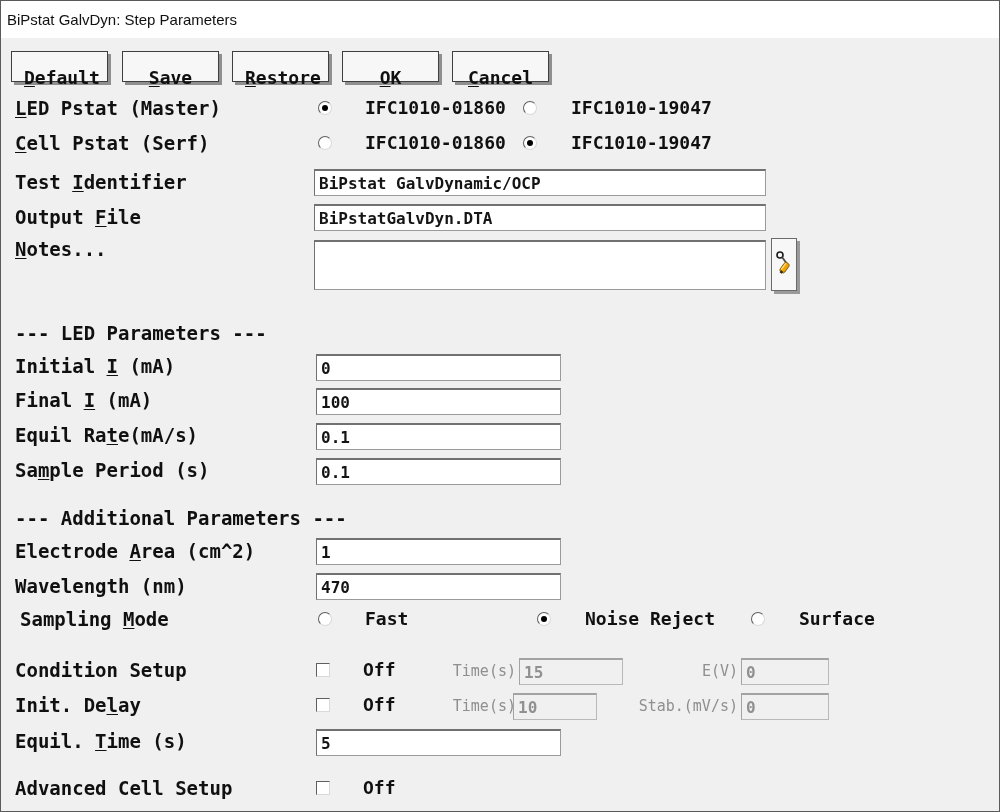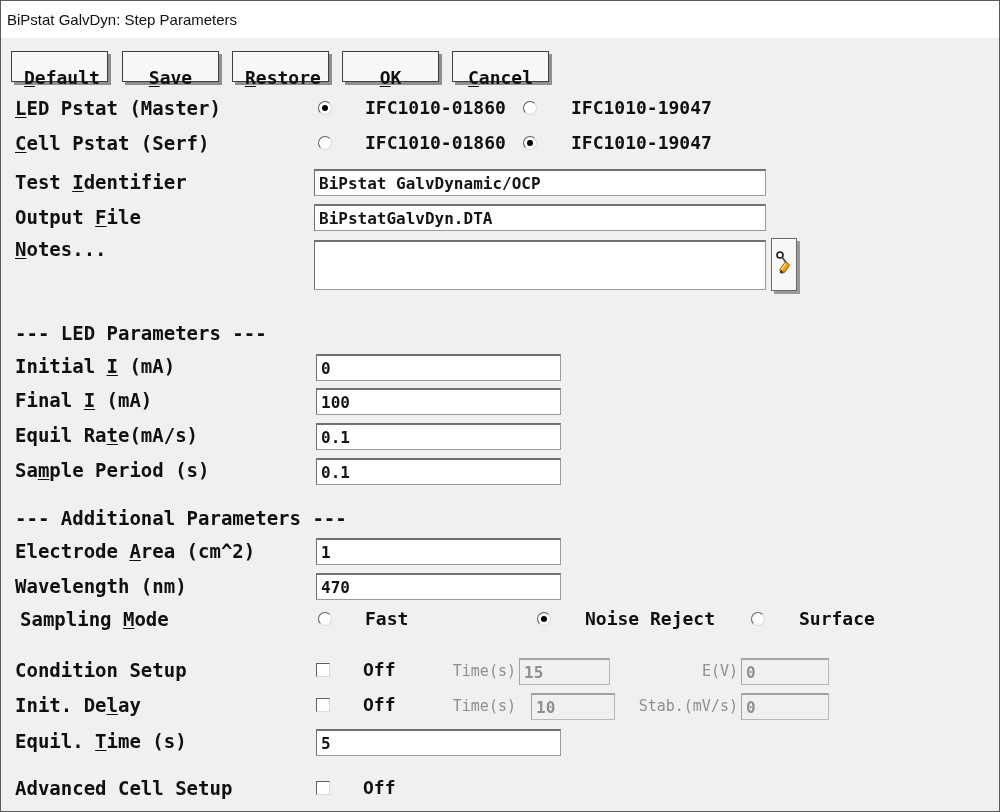--- a/index.html
+++ b/index.html
@@ -170,29 +170,29 @@
   <div class="opt" style="left:340px;top:607px">Fast</div>
   <span class="radio sel" style="left:536px;top:611px"></span>
   <div class="opt" style="left:560px;top:607px">Noise Reject</div>
   <span class="radio" style="left:750px;top:611px"></span>
   <div class="opt" style="left:774px;top:607px">Surface</div>
 
   <div class="lbl" style="left:14px;top:658px"><span>Condition Setup</span></div>
   <span class="cb" style="left:315px;top:662px"></span>
   <div class="opt" style="left:338px;top:658px">Off</div>
   <div class="glbl" style="left:425px;top:661px;width:90px">Time(s)</div>
-  <input class="tb dis" style="left: 518px; top: 657px; width: 91px; height: 23px;" disabled="" value="15">
+  <input class="tb dis" style="left: 518px; top: 657px; width: 104px; height: 23px;" disabled="" value="15">
   <div class="glbl" style="left:647px;top:661px;width:90px">E(V)</div>
   <input class="tb dis" style="left: 740px; top: 657px; width: 88px; height: 23px;" disabled="" value="0">
 
   <div class="lbl" style="left:14px;top:693px"><span>Init. De</span><span class="u">l</span><span>ay</span></div>
   <span class="cb" style="left:315px;top:697px"></span>
   <div class="opt" style="left:338px;top:693px">Off</div>
   <div class="glbl" style="left:425px;top:696px;width:90px">Time(s)</div>
-  <input class="tb dis" style="left: 530px; top: 692px; width: 84px; height: 23px;" disabled="" value="10">
+  <input class="tb dis" style="left: 512px; top: 692px; width: 84px; height: 23px;" disabled="" value="10">
   <div class="glbl" style="left:597px;top:696px;width:140px">Stab.(mV/s)</div>
   <input class="tb dis" style="left: 740px; top: 692px; width: 88px; height: 23px;" disabled="" value="0">
 
   <div class="lbl" style="left:14px;top:729px"><span>Equil. </span><span class="u">T</span><span>ime (s)</span></div>
   <input class="tb" style="left: 315px; top: 728px; width: 245px; height: 24px;" value="5">
 
   <div class="lbl" style="left:14px;top:776px"><span>Advanced Cell Setup</span></div>
   <span class="cb" style="left:315px;top:780px"></span>
   <div class="opt" style="left:338px;top:776px">Off</div>
 

